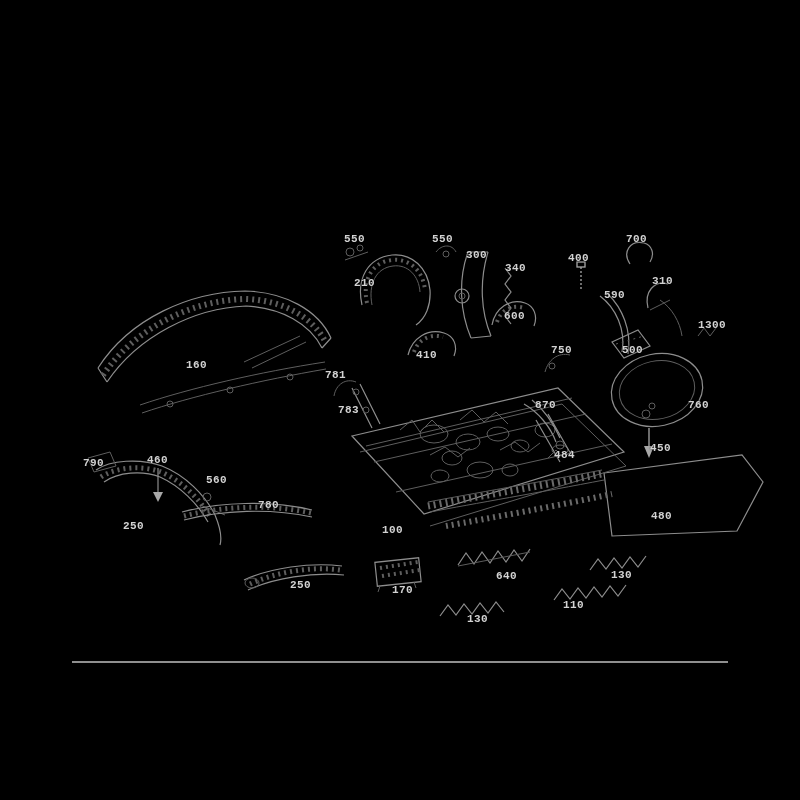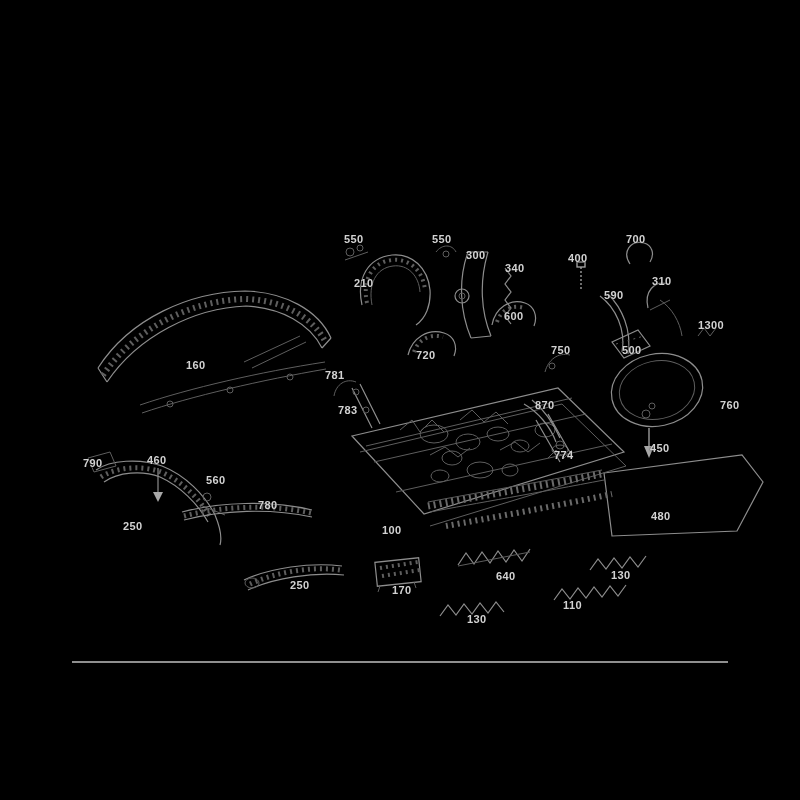--- a/index.html
+++ b/index.html
@@ -6,21 +6,21 @@
     --bg:#000000;
     --line:#8d8d8d;
     --line_dim:#5e5e5e;
     --line_bright:#a8a8a8;
     --label:#d2d2d2;
     --divider:#8f8f8f;
   }
   html,body{margin:0;padding:0;background:var(--bg);}
   .stage{
     position:relative;width:800px;height:800px;background:var(--bg);
-    overflow:hidden;font-family:Liberation Sans, sans-serif;
+    overflow:hidden;font-family:Liberation Mono, monospace;
   }
   svg{position:absolute;left:0;top:0;}
   .s-main{stroke:var(--line);fill:none;stroke-width:1.2;}
   .s-dim{stroke:var(--line_dim);fill:none;stroke-width:1;}
   .s-bright{stroke:var(--line_bright);fill:none;stroke-width:1.3;}
   .s-hatch{stroke:var(--line_dim);fill:none;stroke-dasharray:2,4;}
   .s-rail{stroke:#6a6a6a;fill:none;stroke-dasharray:2,4;}
   .f-arrow{fill:var(--line_bright);stroke:none;}
   .plabel{
     position:absolute;color:var(--label);font-size:11px;font-weight:bold;
@@ -179,28 +179,28 @@
   <span class="plabel" style="left:466px;top:250px">300</span>
   <span class="plabel" style="left:505px;top:263px">340</span>
   <span class="plabel" style="left:568px;top:253px">400</span>
   <span class="plabel" style="left:626px;top:234px">700</span>
   <span class="plabel" style="left:354px;top:278px">210</span>
   <span class="plabel" style="left:652px;top:276px">310</span>
   <span class="plabel" style="left:604px;top:290px">590</span>
   <span class="plabel" style="left:504px;top:311px">600</span>
   <span class="plabel" style="left:698px;top:320px">1300</span>
   <span class="plabel" style="left:186px;top:360px">160</span>
-  <span class="plabel" style="left:416px;top:350px">720</span>
+  <span class="plabel" style="left:416px;top:350px">410</span>
   <span class="plabel" style="left:551px;top:345px">750</span>
   <span class="plabel" style="left:622px;top:345px">500</span>
   <span class="plabel" style="left:325px;top:370px">781</span>
   <span class="plabel" style="left:535px;top:400px">870</span>
-  <span class="plabel" style="left:720px;top:400px">760</span>
+  <span class="plabel" style="left:688px;top:400px">760</span>
   <span class="plabel" style="left:338px;top:405px">783</span>
-  <span class="plabel" style="left:554px;top:450px">774</span>
+  <span class="plabel" style="left:554px;top:450px">484</span>
   <span class="plabel" style="left:650px;top:443px">450</span>
   <span class="plabel" style="left:83px;top:458px">790</span>
   <span class="plabel" style="left:147px;top:455px">460</span>
   <span class="plabel" style="left:206px;top:475px">560</span>
   <span class="plabel" style="left:258px;top:500px">780</span>
   <span class="plabel" style="left:123px;top:521px">250</span>
   <span class="plabel" style="left:382px;top:525px">100</span>
   <span class="plabel" style="left:651px;top:511px">480</span>
   <span class="plabel" style="left:496px;top:571px">640</span>
   <span class="plabel" style="left:290px;top:580px">250</span>

